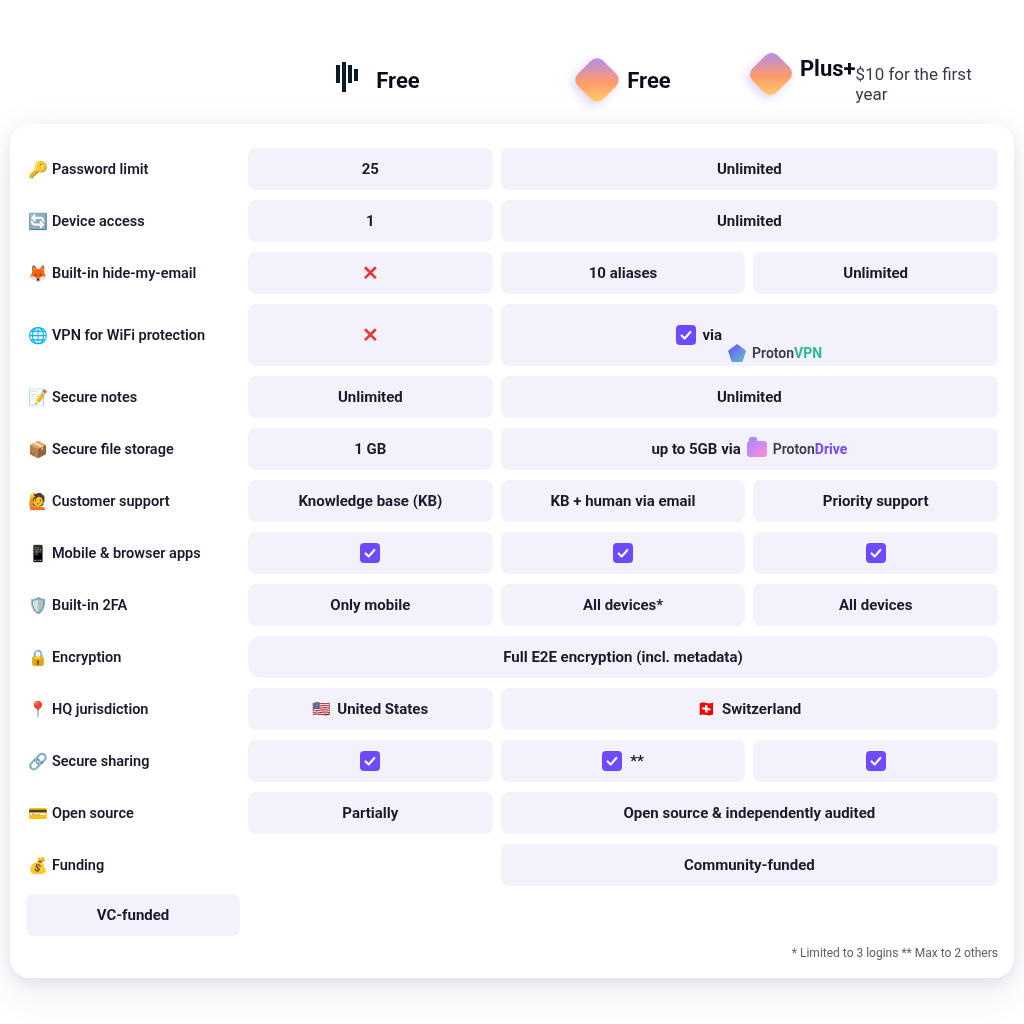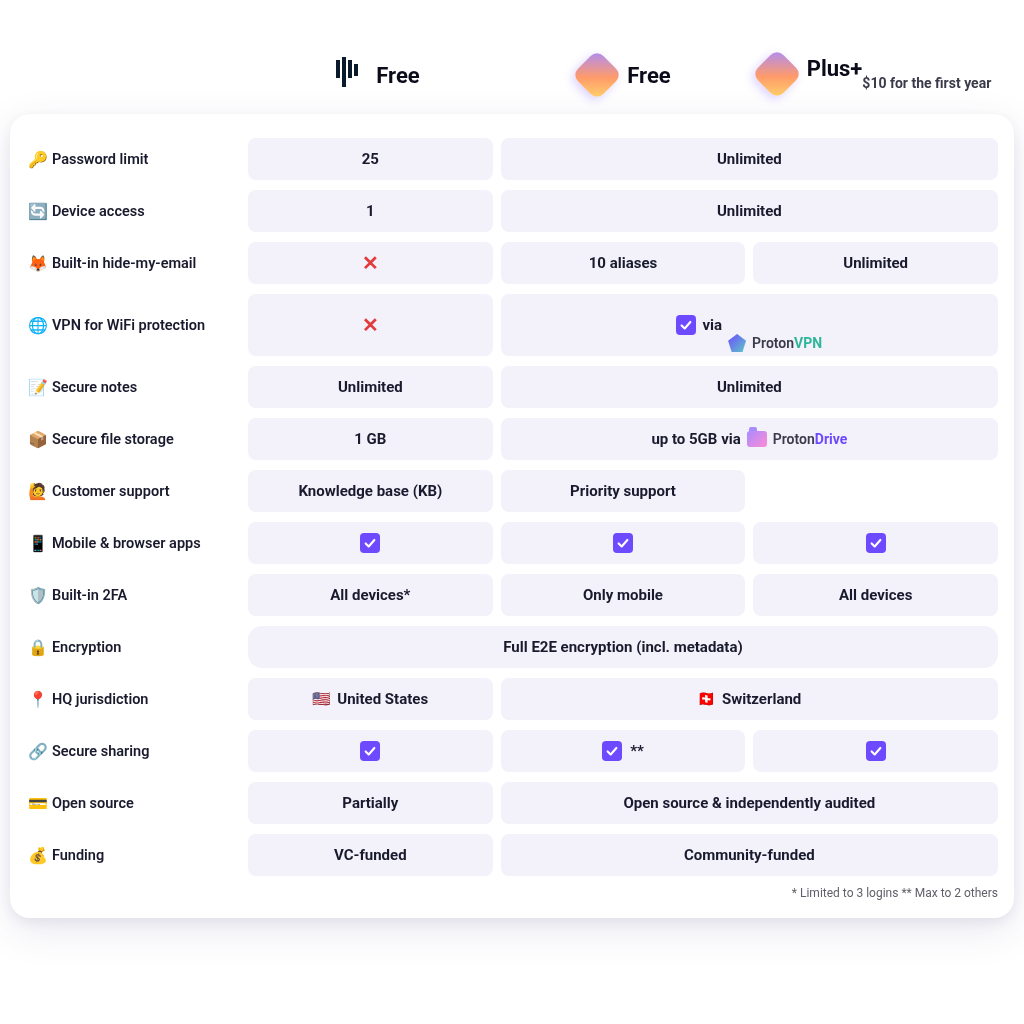--- a/index.html
+++ b/index.html
@@ -24,24 +24,24 @@
     gap: 12px;
   }
   .plan-col.third { flex-direction: row; align-items: flex-start; }
   .plan-title-block { display: flex; flex-direction: row; }
   .plan-title {
     font-size: 22px;
     font-weight: 700;
     color: #0b0b1a;
   }
   .plan-sub {
-    font-size: 14px;
+    font-size: 17px;
     color: #3a3a4a;
-    font-weight: 700;
-    margin-top: 19px;
+    font-weight: 400;
+    margin-top: 8px;
   }
   .dashlane-icon svg { width: 34px; height: 34px; }
   .proton-pass-icon {
     width: 36px; height: 36px; border-radius: 9px;
     background: linear-gradient(135deg, #a88bff 0%, #ff9b6a 55%, #ffd66b 100%);
     transform: rotate(45deg);
     box-shadow: 0 4px 10px rgba(120,80,255,.25);
   }
   .card {
     margin: 0 10px;
@@ -232,20 +232,21 @@
       </span>
     </div>
   </div>
 
   <div class="row">
     <div class="label-cell">
       <span class="label-emoji">🙋</span>
       <span>Customer support</span>
     </div>
     <div class="cell">Knowledge base (KB)</div>
+    <div class="cell">KB + human via email</div>
     <div class="cell">Priority support</div>
   </div>
 
   <div class="row">
     <div class="label-cell">
       <span class="label-emoji">📱</span>
       <span>Mobile &amp; browser apps</span>
     </div>
     <div class="cell">
         <span class="check-icon">
@@ -268,22 +269,22 @@
           </svg>
         </span>
       </div>
   </div>
 
   <div class="row">
     <div class="label-cell">
       <span class="label-emoji">🛡️</span>
       <span>Built-in 2FA</span>
     </div>
+    <div class="cell">Only mobile</div>
     <div class="cell">All devices*</div>
-    <div class="cell">Only mobile</div>
     <div class="cell">All devices</div>
   </div>
 
   <div class="row">
     <div class="label-cell">
       <span class="label-emoji">🔒</span>
       <span>Encryption</span>
     </div>
     <div class="cell span-3">Full E2E encryption (incl. metadata)</div>
   </div>
@@ -339,18 +340,18 @@
     </div>
     <div class="cell">Partially</div>
     <div class="cell span-2">Open source &amp; independently audited</div>
   </div>
 
   <div class="row">
     <div class="label-cell">
       <span class="label-emoji">💰</span>
       <span>Funding</span>
     </div>
+    <div class="cell span-2">Community-funded</div>
     <div class="cell">VC-funded</div>
-    <div class="cell span-2">Community-funded</div>
   </div>
 
   <div class="footnotes">* Limited to 3 logins   ** Max to 2 others</div>
 </div>
 
 </body></html>

